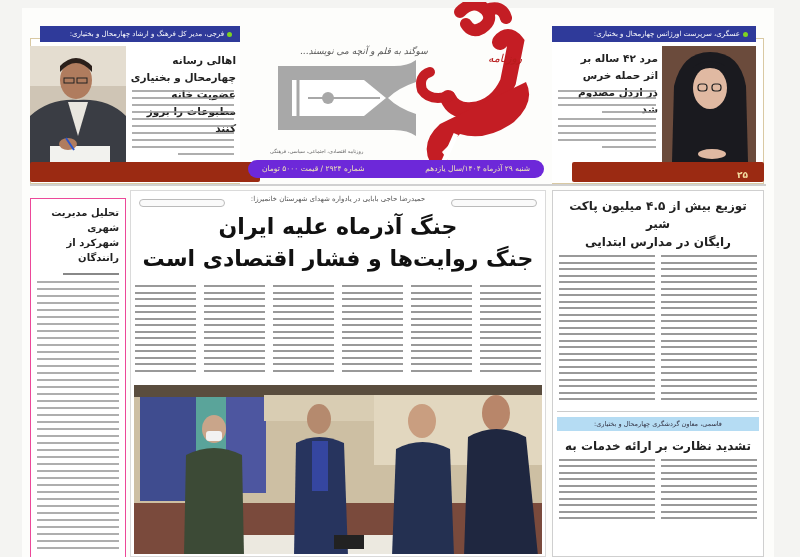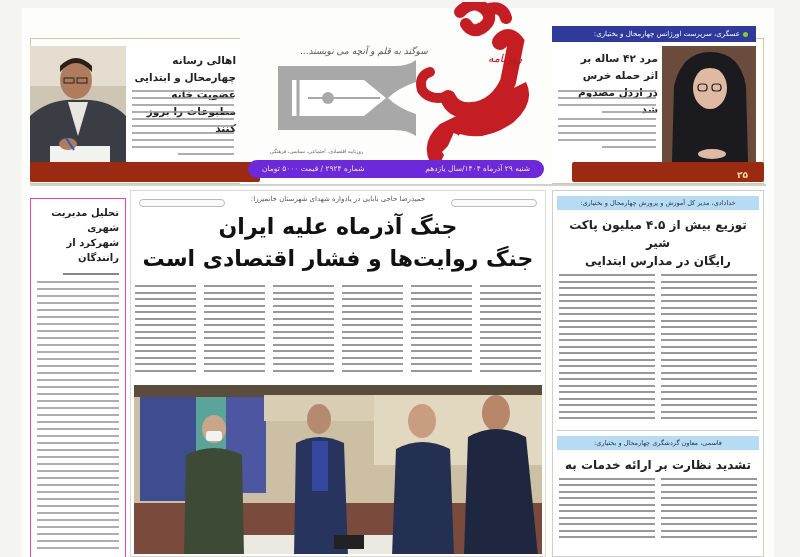--- a/index.html
+++ b/index.html
@@ -86,37 +86,38 @@
   .col-right .sep { height: 1px; background: #ccc; margin: 2px 4px; }
 </style>
 </head>
 <body>
 
 <div class="page">
   <div class="paper">
 
     <div class="side-box" id="box-left">
       <div class="frame"></div>
+      <div class="kicker"><span class="dot"></span><span>فرجی، مدیر کل فرهنگ و ارشاد چهارمحال و بختیاری:</span></div>
       <div class="photo">
         <svg width="96" height="118" viewBox="0 0 96 118">
           <rect width="96" height="118" fill="#cfc5b5"></rect>
           <rect x="0" y="0" width="96" height="40" fill="#e4ddd0"></rect>
           <path d="M0 118 L0 70 Q20 52 48 54 Q78 52 96 70 L96 118 Z" fill="#3a3d44"></path>
           <path d="M38 56 L48 90 L58 56 Z" fill="#e9e6df"></path>
           <ellipse cx="46" cy="34" rx="16" ry="19" fill="#b07c5e"></ellipse>
           <path d="M30 26 Q46 8 62 26 L62 20 Q46 4 30 20 Z" fill="#2a1f1a"></path>
           <rect x="34" y="32" width="10" height="5" fill="none" stroke="#222" stroke-width="1"></rect>
           <rect x="47" y="32" width="10" height="5" fill="none" stroke="#222" stroke-width="1"></rect>
           <rect x="20" y="100" width="60" height="18" fill="#f2f2ee"></rect>
           <ellipse cx="38" cy="98" rx="9" ry="6" fill="#b07c5e"></ellipse>
           <line x1="36" y1="92" x2="44" y2="104" stroke="#2b55c9" stroke-width="2"></line>
         </svg>
       </div>
       <div class="headline">
-        <div>اهالی رسانه چهارمحال و ابتدایی</div>
+        <div>اهالی رسانه چهارمحال و بختیاری</div>
         <div>عضویت خانه مطبوعات را بروز کنند</div>
       </div>
       <div class="body-text text-lines">
         <div class="ln"></div>
           <div class="ln"></div>
           <div class="ln"></div>
           <div class="ln"></div>
         <div class="ln"></div>
           <div class="ln"></div>
           <div class="ln"></div>
@@ -366,21 +367,20 @@
 
           <ellipse cx="362" cy="28" rx="14" ry="18" fill="#b8866a"></ellipse>
           <path d="M330 171 L334 52 Q362 36 392 52 L404 171 Z" fill="#1f2740"></path>
           <rect x="200" y="150" width="30" height="14" fill="#222"></rect>
         </svg>
       </div>
     </div>
 
     <div class="col-right">
       <div>
-        <div class="kicker">خدادادی، مدیر کل آموزش و پرورش چهارمحال و بختیاری:</div>
         <div class="headline">
           <div>توزیع بیش از ۴.۵ میلیون پاکت شیر</div>
           <div>رایگان در مدارس ابتدایی</div>
         </div>
         <div class="cols">
           <div class="c">
               <div class="ln"></div>
               <div class="ln"></div>
               <div class="ln"></div>
               <div class="ln"></div>

